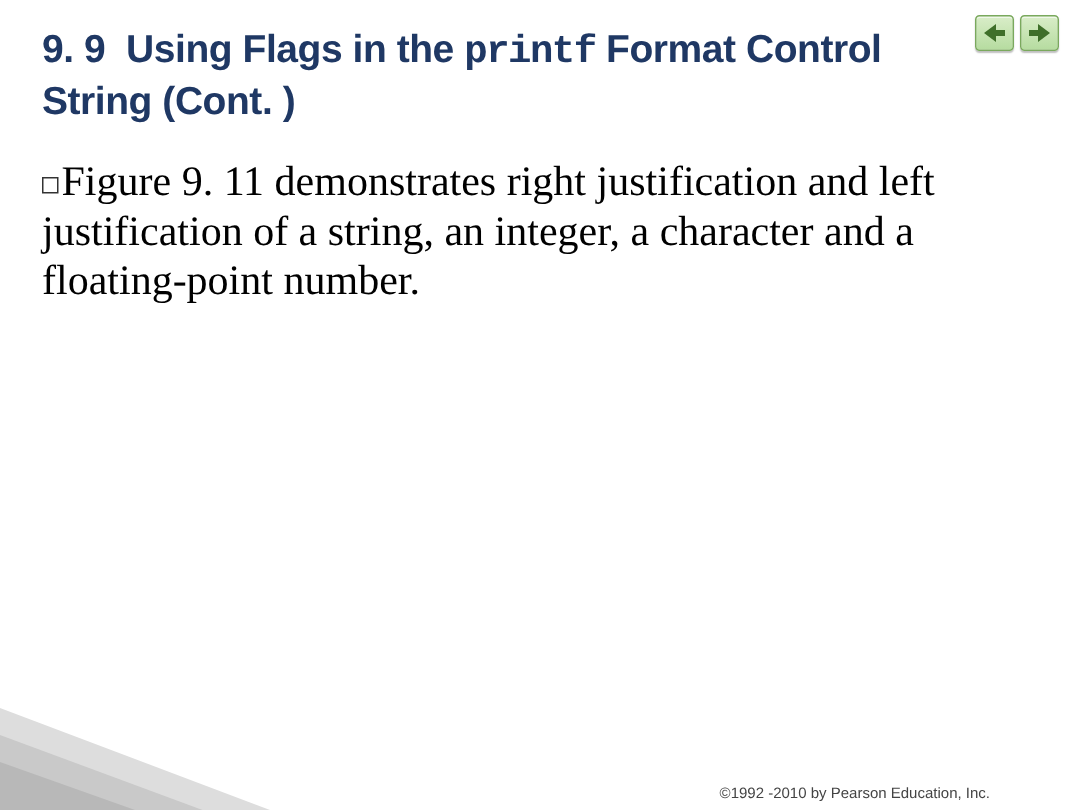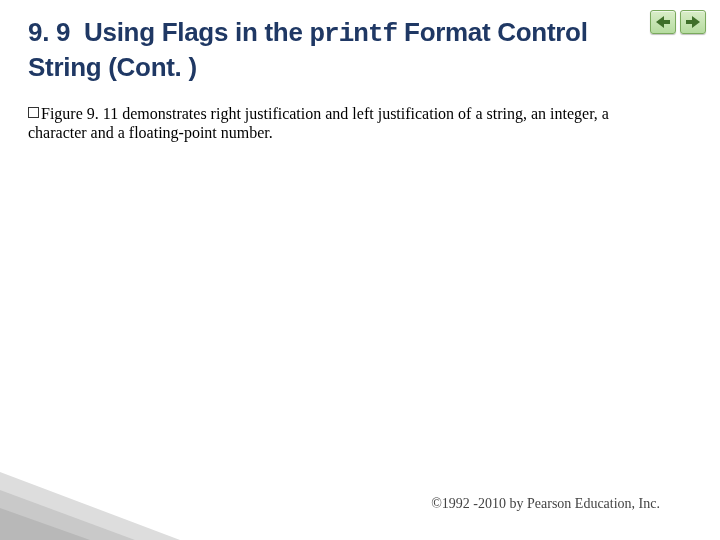--- a/index.html
+++ b/index.html
@@ -25,21 +25,21 @@
   }
   .title .secnum { color: #1f3864; }
   .title .code {
     font-family: "Courier New", Courier, monospace;
     font-weight: bold;
     letter-spacing: -1px;
   }
   .body {
     margin-top: 22px;
     font-family: "Times New Roman", Times, serif;
-    font-size: 16px;
+    font-size: 28px;
     color: #000;
     line-height: 1.18;
     max-width: 620px;
   }
   .bullet-box {
     display: inline-block;
     width: 11px;
     height: 11px;
     border: 1.5px solid #333;
     margin-right: 2px;
@@ -70,25 +70,25 @@
   .corner-accent {
     position: absolute;
     left: 0;
     bottom: 0;
     width: 180px;
     height: 68px;
     pointer-events: none;
   }
   .footer {
     position: absolute;
-    bottom: 28px;
+    bottom: 4px;
     right: 60px;
     text-align: center;
-    font-family: Liberation Serif, serif;
-    font-size: 14px;
+    font-family: Liberation Sans, sans-serif;
+    font-size: 10px;
     color: #444;
     line-height: 1.25;
   }
 </style>
 </head>
 <body>
 
 <div class="slide">
 
   <div class="nav">

